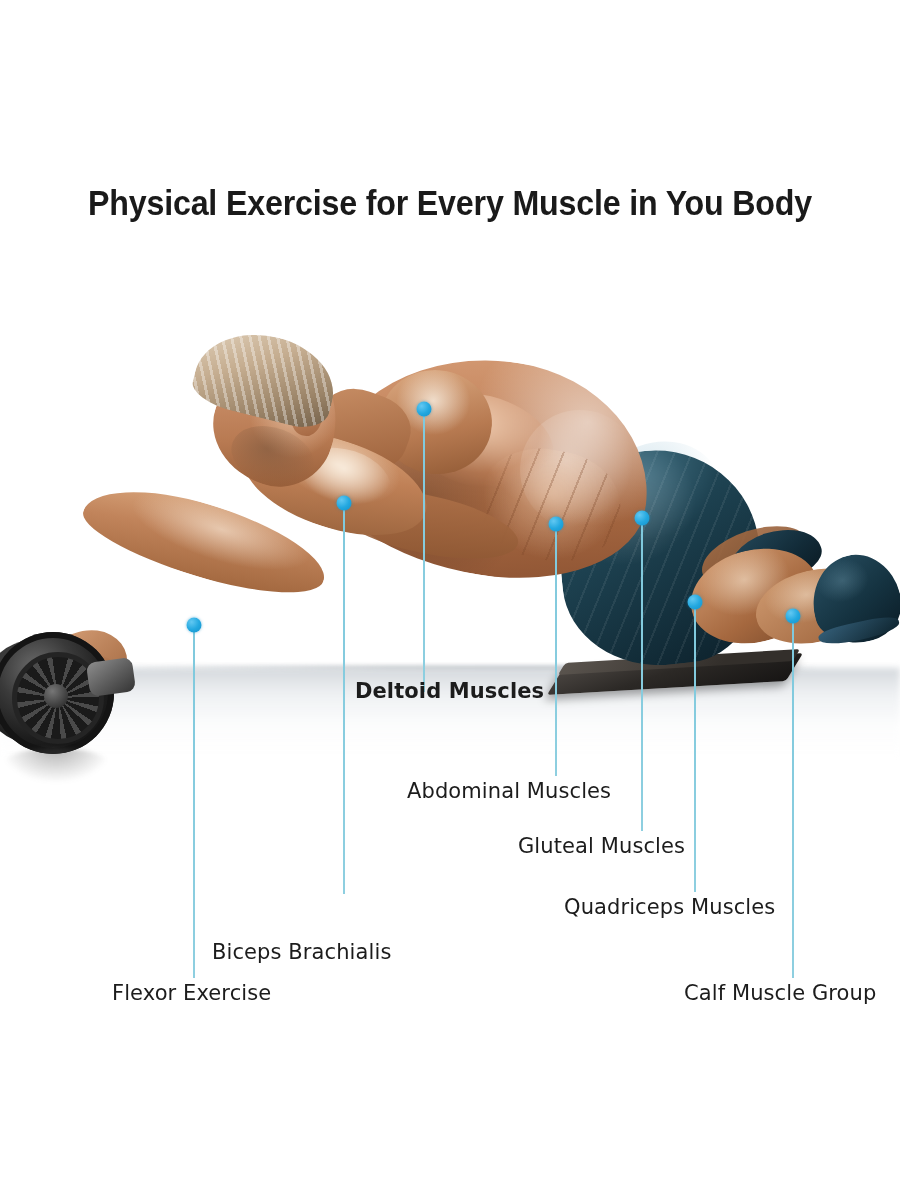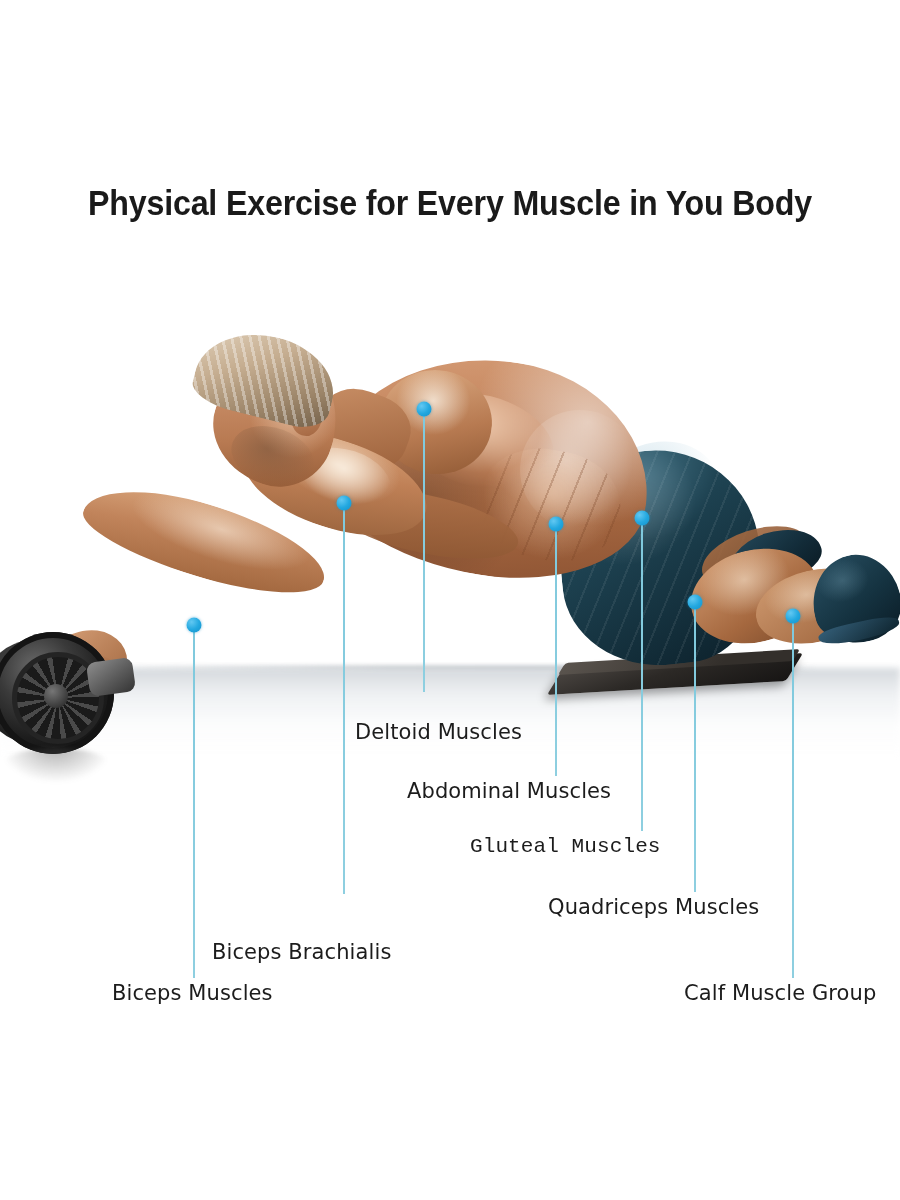--- a/index.html
+++ b/index.html
@@ -320,34 +320,34 @@
     <div class="bp" id="wheel-outer"></div>
     <div class="bp" id="wheel-inner"></div>
     <div class="bp" id="wheel-hub"></div>
     <div class="bp" id="grip"></div>
     <div class="bp" id="wheel-refl"></div>
   </div>
 
   <div id="annotation-layer">
       <div class="leader" style="left: 424px; top: 416px; height: 276px;"></div>
       <div class="marker" style="left: 424px; top: 409px;"></div>
-      <div class="lbl" style="left: 355px; top: 732px;">Deltoid Muscles</div>
+      <div class="lbl" style="left: 355px; top: 691px; font-weight: bold;">Deltoid Muscles</div>
       <div class="leader" style="left: 556px; top: 531px; height: 245px;"></div>
       <div class="marker" style="left: 556px; top: 524px;"></div>
       <div class="lbl" style="left: 395px; top: 791px; margin-left: 12px;">Abdominal Muscles</div>
       <div class="leader" style="left: 642px; top: 525px; height: 306px;"></div>
       <div class="marker" style="left: 642px; top: 518px;"></div>
-      <div class="lbl" style="left: 470px; top: 846px; font-family: Liberation Mono, monospace;">Gluteal Muscles</div>
+      <div class="lbl" style="left: 518px; top: 846px;">Gluteal Muscles</div>
       <div class="leader" style="left: 695px; top: 609px; height: 283px;"></div>
       <div class="marker" style="left: 695px; top: 602px;"></div>
-      <div class="lbl" style="left: 548px; top: 907px;">Quadriceps Muscles</div>
+      <div class="lbl" style="left: 564px; top: 907px;">Quadriceps Muscles</div>
       <div class="leader" style="left: 793px; top: 623px; height: 355px;"></div>
       <div class="marker" style="left: 793px; top: 616px;"></div>
       <div class="lbl" style="left: 684px; top: 993px; text-align: right;">Calf Muscle Group</div>
       <div class="leader" style="left: 344px; top: 510px; height: 384px;"></div>
       <div class="marker" style="left: 344px; top: 503px;"></div>
       <div class="lbl" style="left: 212px; top: 952px;">Biceps Brachialis</div>
       <div class="leader" style="left: 194px; top: 632px; height: 346px;"></div>
       <div class="marker" style="left: 194px; top: 625px;"></div>
-      <div class="lbl" style="left: 112px; top: 993px;">Biceps Muscles</div>
+      <div class="lbl" style="left: 112px; top: 993px;">Flexor Exercise</div>
     </div>
 
 </div>
 
 </body></html>

